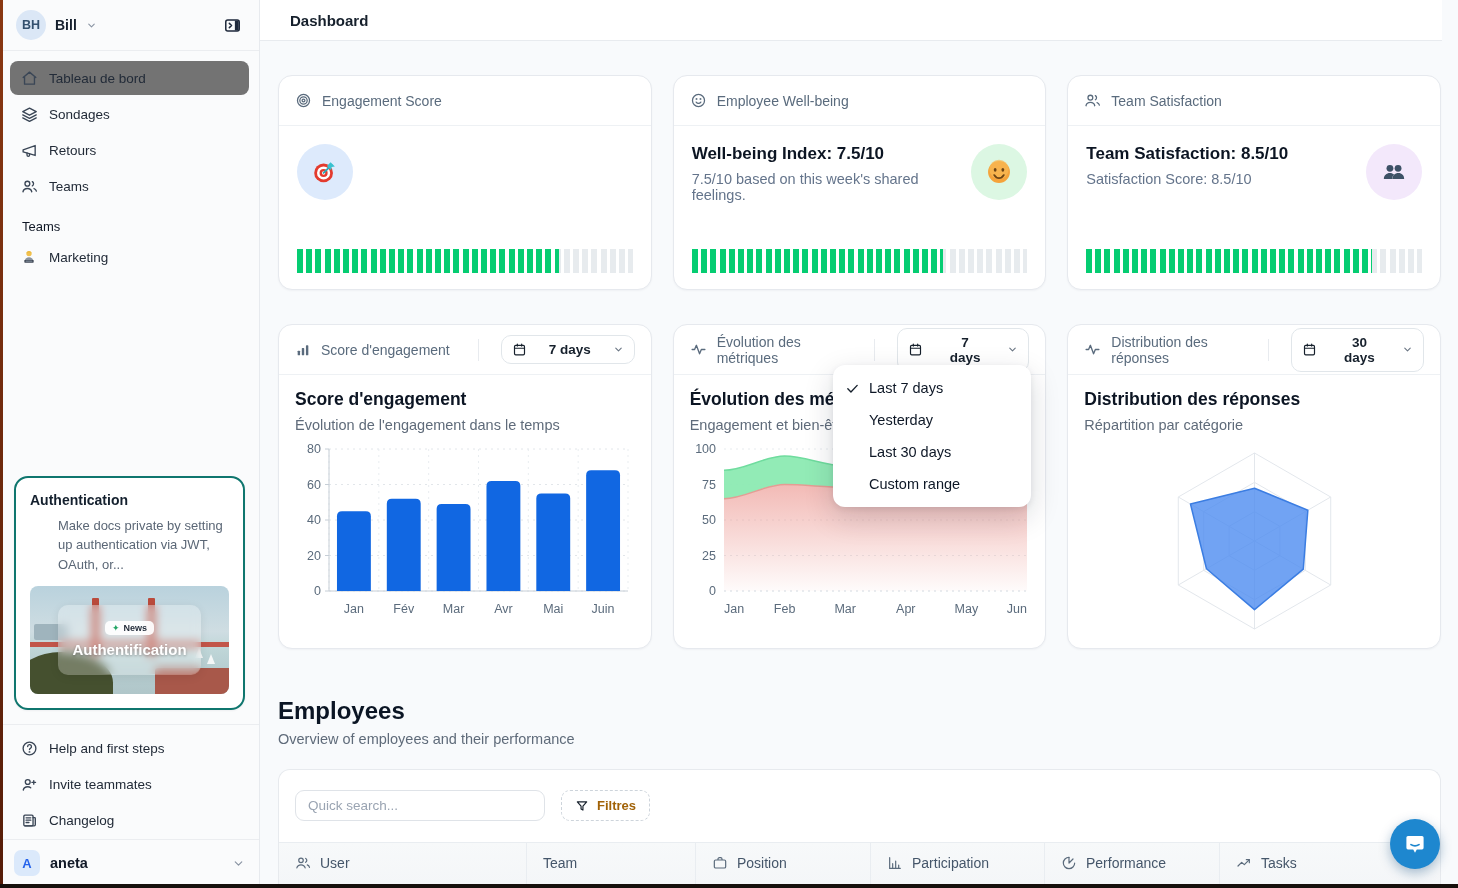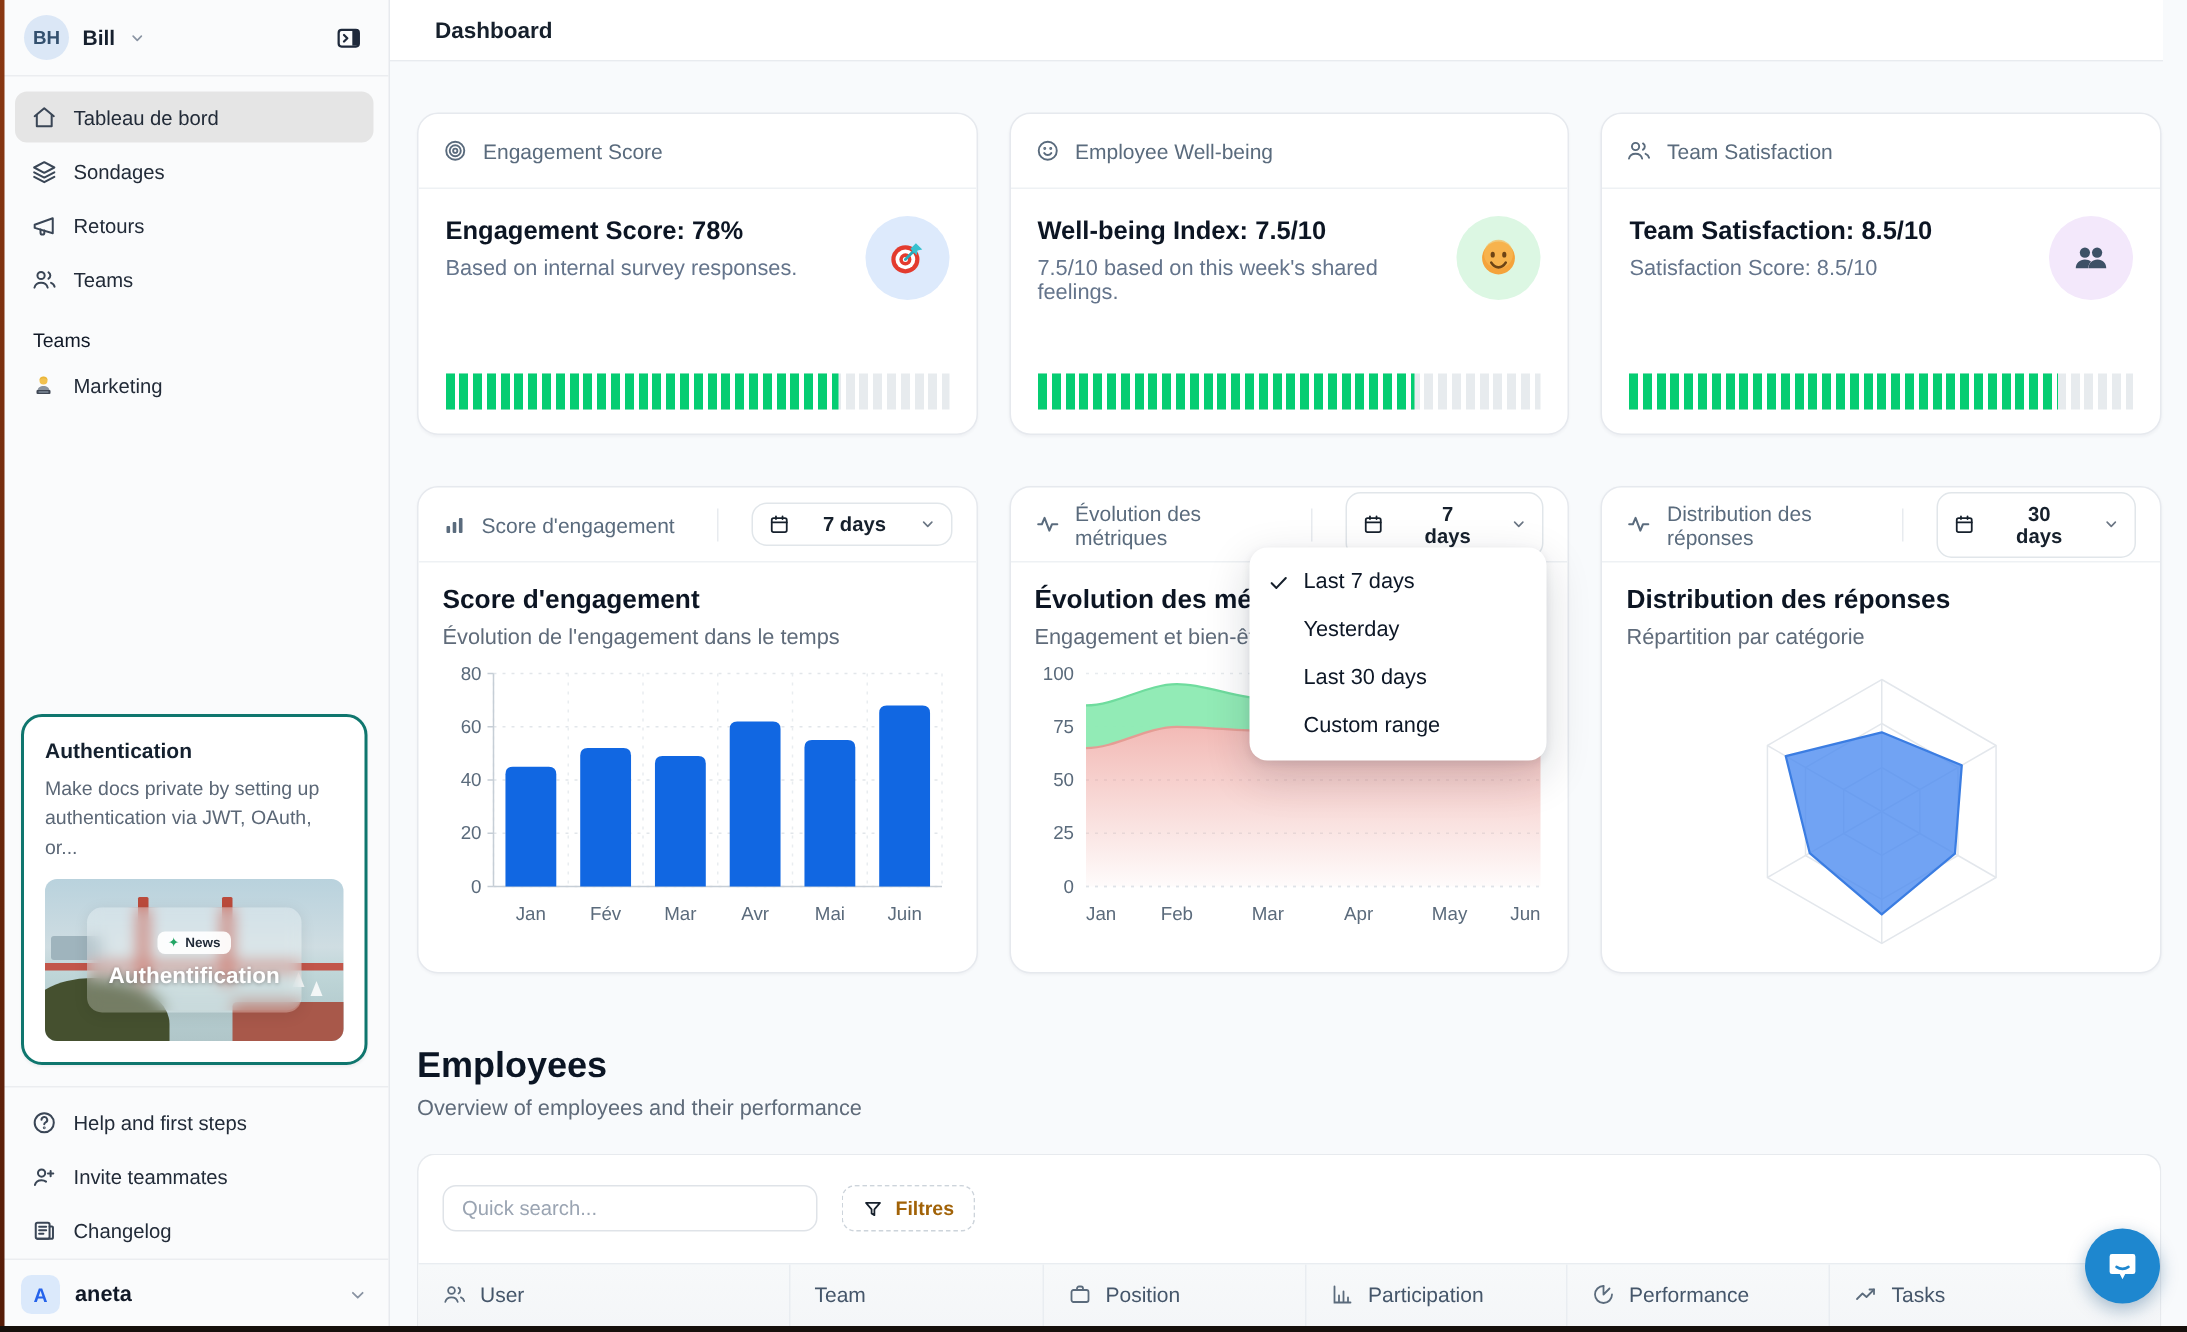--- a/index.html
+++ b/index.html
@@ -20,29 +20,29 @@
   .avatar-bh { width:30px; height:30px; border-radius:50%; background:#dbe7f6; color:#33506e;
     font-size:12.5px; font-weight:700; display:flex; align-items:center; justify-content:center; }
   .sb-user-name { font-size:14px; font-weight:700; color:#16202e; }
   .chev { color:#8a94a3; display:flex; }
   .sb-collapse { margin-left:auto; width:30px; height:30px; border:none; background:transparent;
     display:flex; align-items:center; justify-content:center; color:#1e293b; cursor:pointer; border-radius:7px; }
   .sb-divider { height:1px; background:#ebedf0; }
   .sb-nav { padding:10px 10px 0; }
   .nav-item { height:34px; display:flex; align-items:center; gap:11px; padding:0 10px;
     border-radius:8px; font-size:13.5px; color:#222b38; cursor:pointer; margin-bottom:2px; }
-  .nav-item.active { background:#e5e5e5; }
+  .nav-item.active { background:#737373; }
   .nav-ic { width:18px; display:flex; justify-content:center; color:#3a4656; }
   .sec-label { padding:14px 10px 6px 12px; font-size:13px; color:#101826; }
   .sb-spacer { flex:1; }
   
   .promo { margin:0 14px 14px; background:#fff; border:2px solid #0f766e; border-radius:14px;
     padding:14px; box-shadow:0 1px 2px rgba(16,24,40,.05); }
   .promo-title { font-size:14px; font-weight:700; color:#14202e; }
-  .promo-desc { margin-top:8px; font-size:13px; line-height:1.5; color:#5b6776; }
+  .promo-desc { margin-top:8px; font-size:13px; line-height:1.5; color:#5b6776;margin-left:28px; }
   .promo-img { margin-top:12px; height:108px; border-radius:8px; position:relative; overflow:hidden;
     background:linear-gradient(180deg,#b9d2dd 0%,#cfdde2 42%,#bfd6d8 58%,#b6cdd0 78%,#b0c6c9 100%); }
   .pi-tower { position:absolute; width:7px; background:#bb4b3c; top:12px; height:58px; border-radius:1px; }
   .pi-deck { position:absolute; left:0; right:0; top:56px; height:5px; background:#c2564a; }
   .pi-city { position:absolute; left:4px; top:38px; width:34px; height:16px; background:#9fb4bd; border-radius:2px; }
   .pi-bush { position:absolute; left:-12px; bottom:-14px; width:95px; height:56px; background:#45502f; border-radius:50% 60% 10% 40%; }
   .pi-bldg { position:absolute; right:-6px; bottom:-10px; width:80px; height:36px; background:#a8584a; border-radius:3px; }
   .pi-sail { position:absolute; width:0; height:0; border-left:4px solid transparent; border-right:4px solid transparent; border-bottom:10px solid #f4f7f7; }
   .promo-overlay { position:absolute; left:14%; top:18%; width:72%; height:64%;
     background:rgba(255,255,255,.26); backdrop-filter:blur(5px); border-radius:10px;
@@ -288,24 +288,20 @@
         <span>
           <svg width="17" height="17" viewBox="0 0 24 24" fill="none" stroke="currentColor" stroke-width="1.8">
               <circle cx="12" cy="12" r="8.5"></circle>
               <circle cx="12" cy="12" r="5.2"></circle>
               <circle cx="12" cy="12" r="2"></circle>
             </svg>
         </span>
         <span class="hd-label">Engagement Score</span>
       </div>
       <div class="kpi-body">
-        <div>
-          <div class="kpi-title">Engagement Score: 78%</div>
-          <div class="kpi-sub">Based on internal survey responses.</div>
-        </div>
         <div class="emoji-circle" style="background: rgb(221, 234, 252);">
           <svg width="30" height="30" viewBox="0 0 32 32">
               <circle cx="14.5" cy="17" r="10" fill="#e33b2e"></circle>
               <circle cx="14.5" cy="17" r="7" fill="#fff"></circle>
               <circle cx="14.5" cy="17" r="4.3" fill="#e33b2e"></circle>
               <circle cx="14.5" cy="17" r="1.8" fill="#fff"></circle>
               <path d="M14.5 17 23 8.5" stroke="#2aa9b8" stroke-width="2" stroke-linecap="round"></path>
               <path d="M22 5.5 26.5 10l-3.4.6-.6 3.4-4.5-4.5z" fill="#39c1cf"></path>
             </svg>
         </div>

